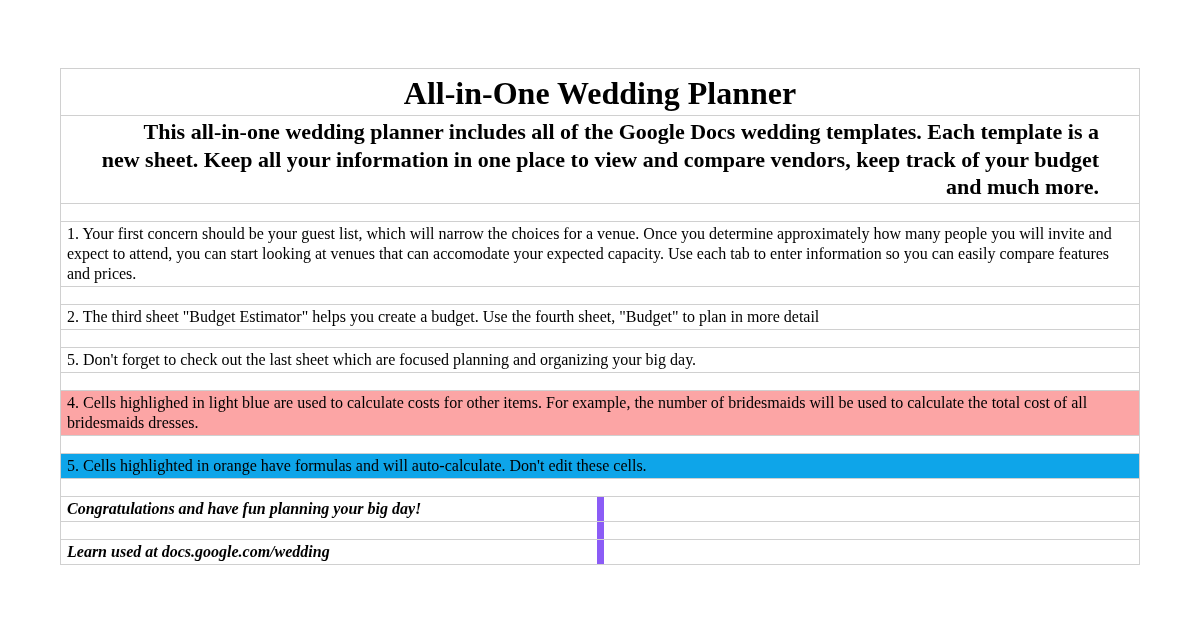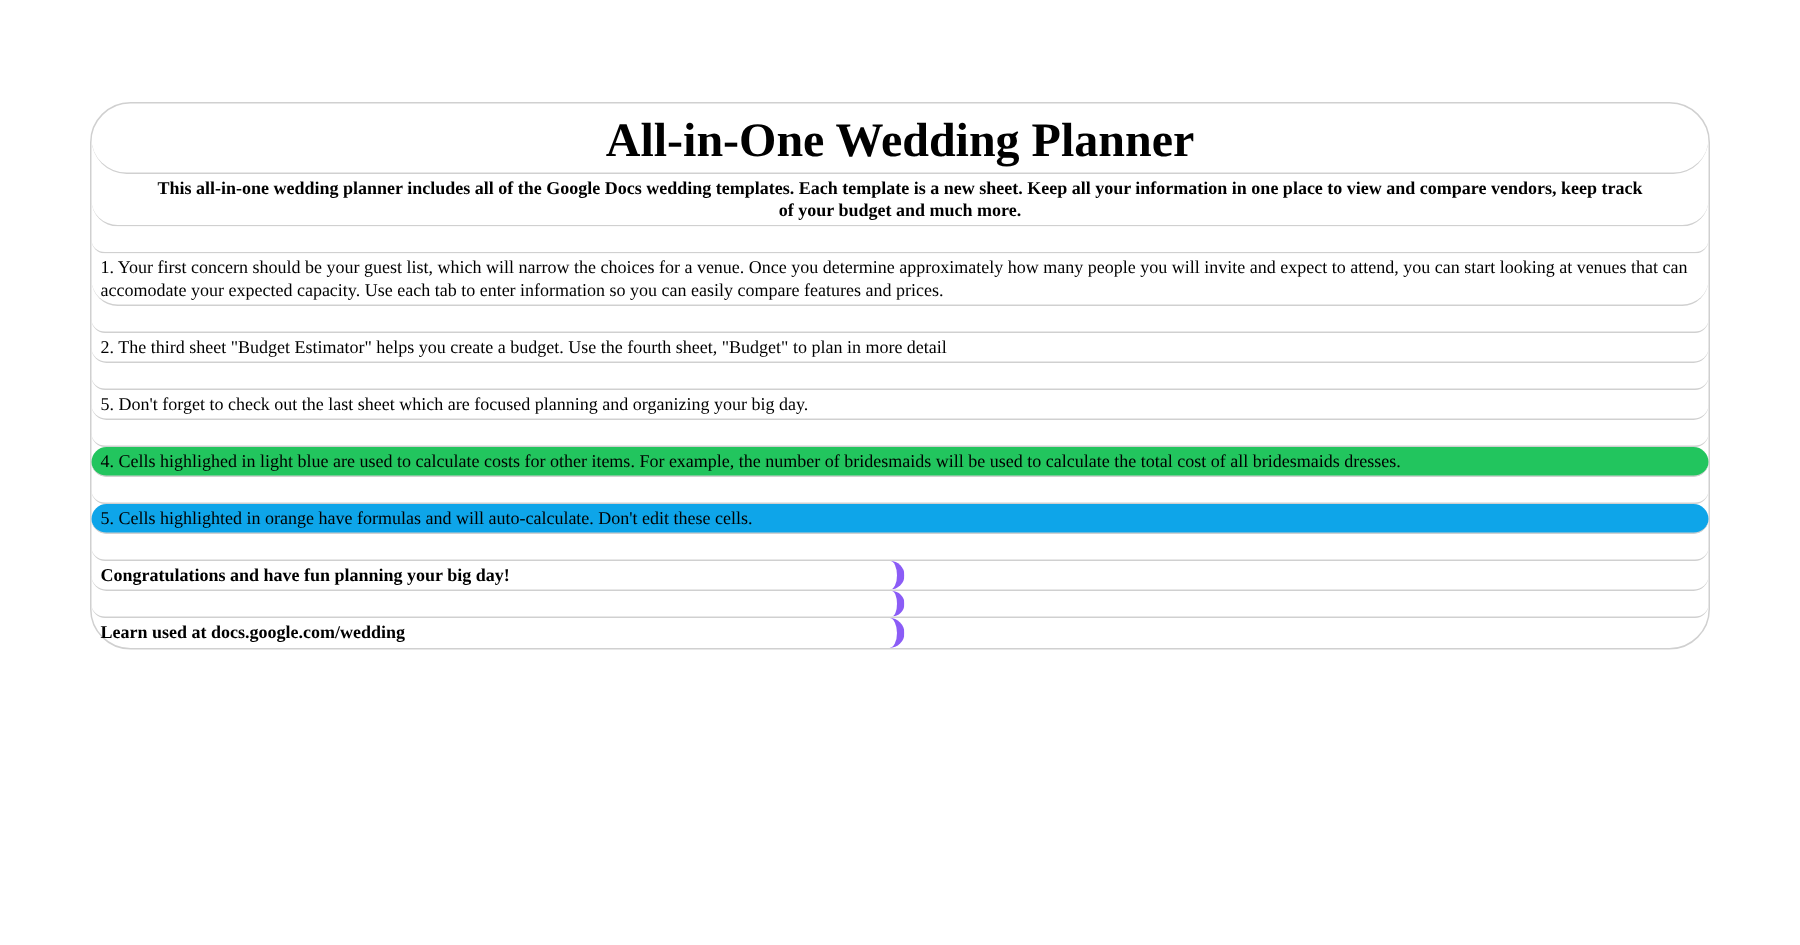--- a/index.html
+++ b/index.html
@@ -1,73 +1,73 @@
 <!DOCTYPE html>
 <html><head>
   <meta charset="utf-8">
   <style>
     * {
       margin: 0;
       padding: 0;
       box-sizing: border-box;
-      border-radius: 27px;
     }
     body {
       font-family: "Times New Roman", Times, serif;
       background: #ffffff;
       width: 1200px;
       height: 630px;
       padding: 68px 60px 0 60px;
     }
     .sheet {
       border: 1px solid #d0d0d0;
     }
     .row {
       border-bottom: 1px solid #d0d0d0;
       padding: 2px 6px;
-      font-size: 12px;
+      font-size: 16px;
       line-height: 1.25;
       color: #000;
       min-height: 20px;
     }
     .row:last-child {
       border-bottom: none;
     }
     .title-row {
       text-align: center;
       font-weight: bold;
       font-size: 32px;
       padding: 4px 6px 2px 6px;
     }
     .subtitle-row {
-      text-align: center;
+      text-align: right;
       font-weight: bold;
-      font-size: 12px;
+      font-size: 22px;
       padding: 2px 40px;
     }
     .spacer {
       min-height: 18px;
     }
     .highlight-blue {
-      background: #22c55e;
+      background: #fca5a5;
     }
     .highlight-orange {
       background: #0ea5e9;
     }
     .bold {
       font-weight: bold;
     }
     .split-row {
       display: flex;
       padding: 0;
     }
     .split-row .left-cell {
       flex: 1;
       padding: 2px 6px;
-      border-right: 5px solid #8b5cf6;
+      border-right: 7px solid #8b5cf6;
+      font-style: italic;
     }
     .split-row .right-cell {
       flex: 1;
       padding: 2px 6px;
     }
   </style>
 </head>
 <body>
 
 <div class="sheet">

